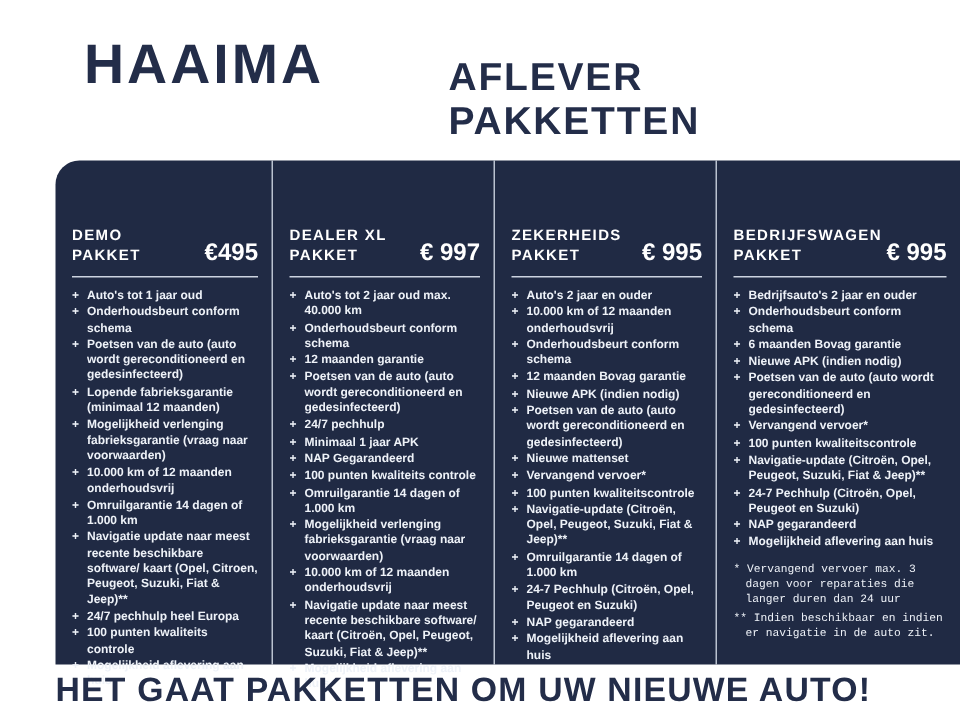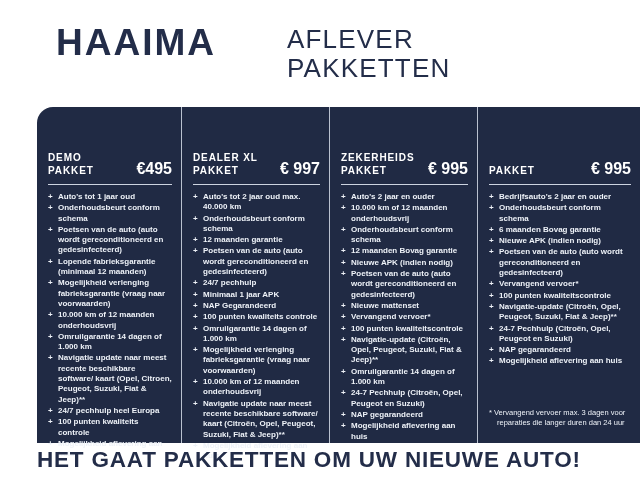--- a/index.html
+++ b/index.html
@@ -9,22 +9,22 @@
   *{box-sizing:border-box;}
   html,body{margin:0;padding:0;}
   body{
     width:640px;height:480px;position:relative;overflow:hidden;
     background:#ffffff;font-family:"Liberation Sans",sans-serif;
   }
   .logo{position:absolute;left:56px;top:24px;color:var(--navy);}
   .logo-name{font-size:37px;font-weight:800;letter-spacing:2px;line-height:38px;}
   .logo-sub{font-size:14px;letter-spacing:2.6px;color:var(--gray);font-weight:500;margin-top:1px;}
   .page-title{
-    position:absolute;left:287px;top:25px;margin:0;
-    font-size:26px;font-weight:400;line-height:28.5px;letter-spacing:1.2px;color:var(--navy);
+    position:absolute;left:287px;top:25px;margin:12px;
+    font-size:26px;font-weight:700;line-height:28.5px;letter-spacing:1.2px;color:var(--navy);
   }
   .panel{
     position:absolute;left:37px;right:0;top:107px;height:336px;
     background:var(--panel);border-radius:16px 0 0 0;
     display:flex;color:var(--list-text);
   }
   .col{
     display:flex;flex-direction:column;
     padding:13px 9px 12px 11px;
   }
@@ -37,21 +37,21 @@
   }
   .col-head{display:flex;justify-content:space-between;align-items:flex-end;}
   .pkg-name{font-size:10px;font-weight:800;letter-spacing:0.9px;line-height:13px;color:#ffffff;}
   .pkg-name span{display:block;}
   .pkg-price{font-size:16px;font-weight:800;color:#ffffff;margin-bottom:-1px;white-space:nowrap;margin-top:40px;}
   .rule{border-top:1px solid var(--rule);margin:7px 0 7px;}
   .items{list-style:none;margin:0;padding:0;font-size:8px;line-height:10.3px;font-weight:700;}
   .items li{display:flex;margin:0 0 1px;}
   .plus{flex:0 0 10px;width:10px;font-weight:800;}
   .itx{flex:1;}
-  .footnotes{margin-top:auto;font-size:7.5px;line-height:10px;font-weight:500;}
+  .footnotes{margin-top:auto;font-size:7.5px;line-height:10px;font-weight:500;font-family:Liberation Mono, monospace;}
   .footnotes p{margin:0 0 3px;padding-left:8px;text-indent:-8px;}
   .tagline{
     position:absolute;left:37px;top:447px;
     font-size:22.5px;font-weight:800;letter-spacing:0.8px;color:var(--navy);white-space:nowrap;
   }
 </style>
 </head>
 <body>
 
 <div class="logo">
@@ -246,20 +246,21 @@
         </li>
         <li>
           <span class="plus">+</span>
           <span class="itx">Mogelijkheid aflevering aan huis</span>
         </li>
       </ul>
     </div>
     <div class="col">
       <div class="col-head">
         <div class="pkg-name">
+          <span>BEDRIJFSWAGEN</span>
           <span>PAKKET</span>
         </div>
         <div class="pkg-price">€ 995</div>
       </div>
       <div class="rule"></div>
       <ul class="items">
         <li>
           <span class="plus">+</span>
           <span class="itx">Bedrijfsauto's 2 jaar en ouder</span>
         </li>
@@ -299,17 +300,18 @@
           <span class="plus">+</span>
           <span class="itx">NAP gegarandeerd</span>
         </li>
         <li>
           <span class="plus">+</span>
           <span class="itx">Mogelijkheid aflevering aan huis</span>
         </li>
       </ul>
       <div class="footnotes">
         <p>* Vervangend vervoer max. 3 dagen voor reparaties die langer duren dan 24 uur</p>
+        <p>** Indien beschikbaar en indien er navigatie in de auto zit.</p>
       </div>
     </div>
   </div>
 
 <div class="tagline">HET GAAT PAKKETTEN OM UW NIEUWE AUTO!</div>
 
 </body></html>

